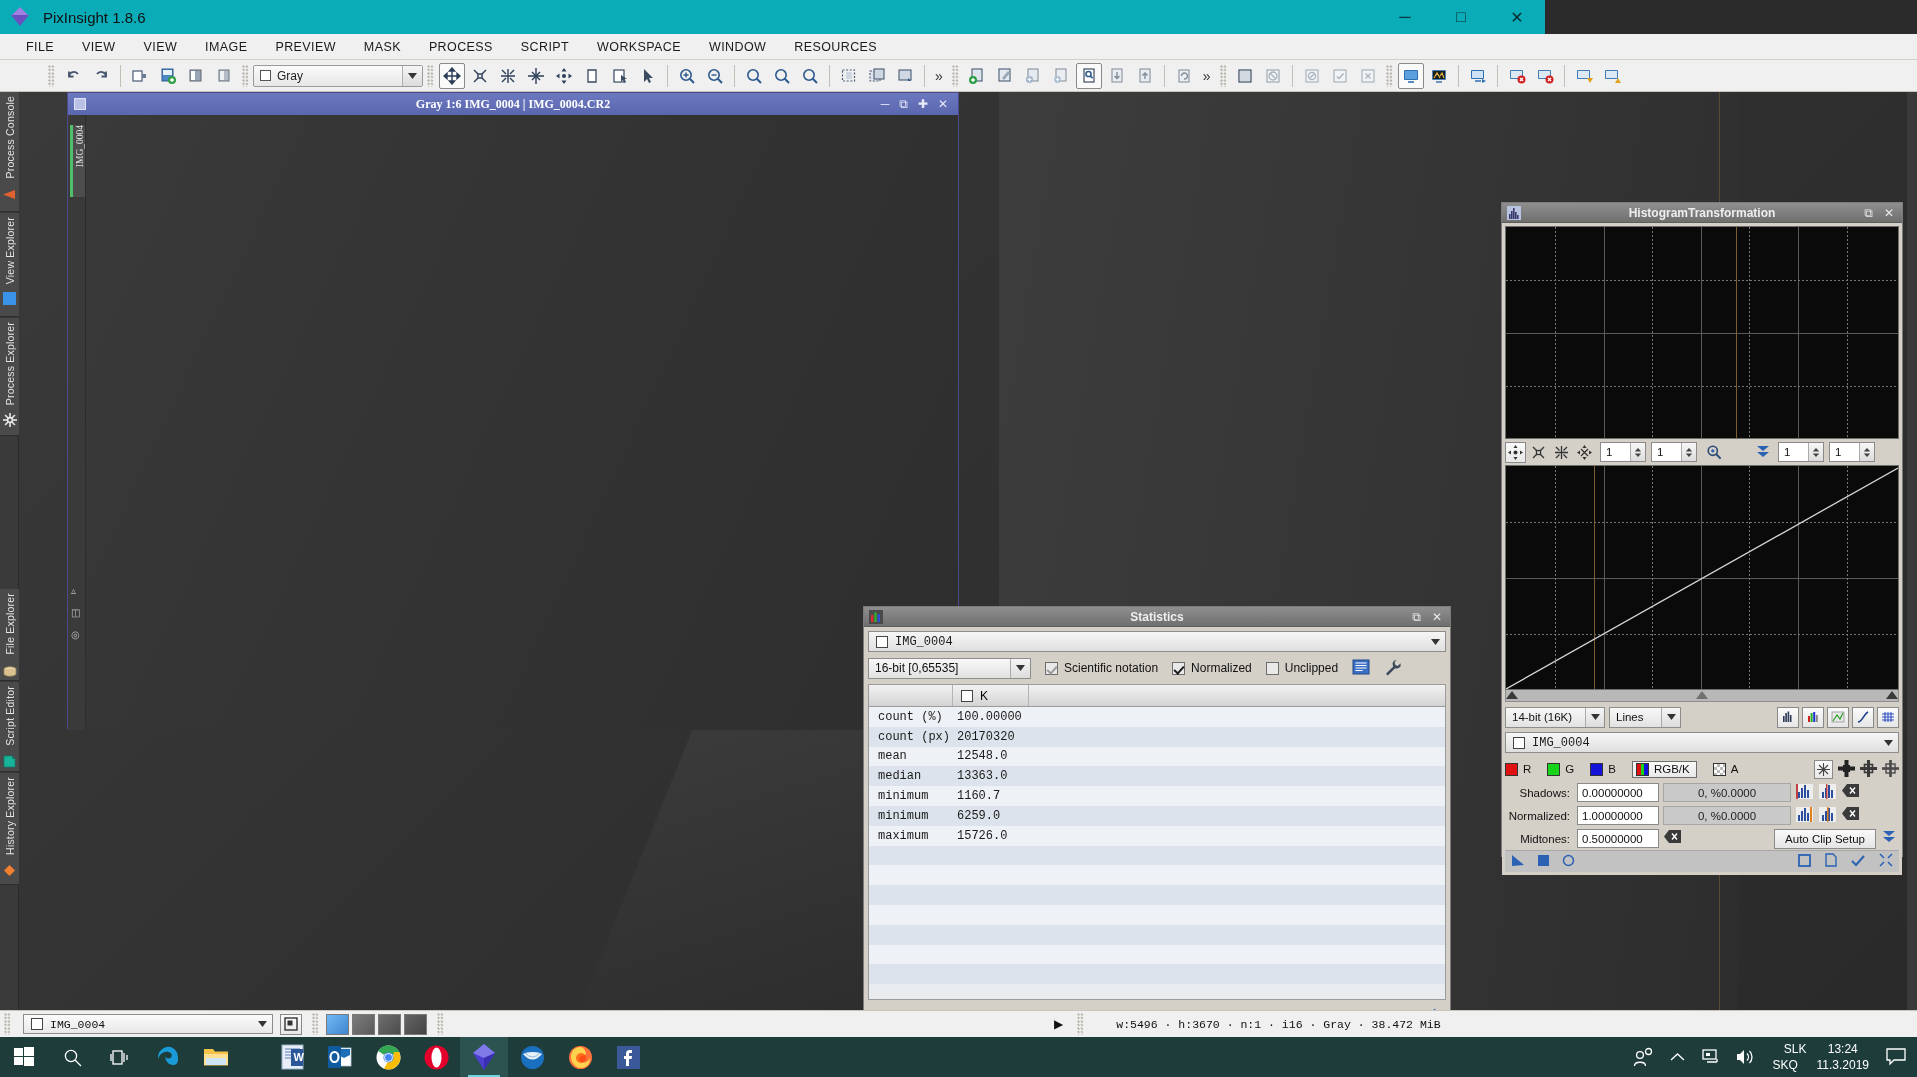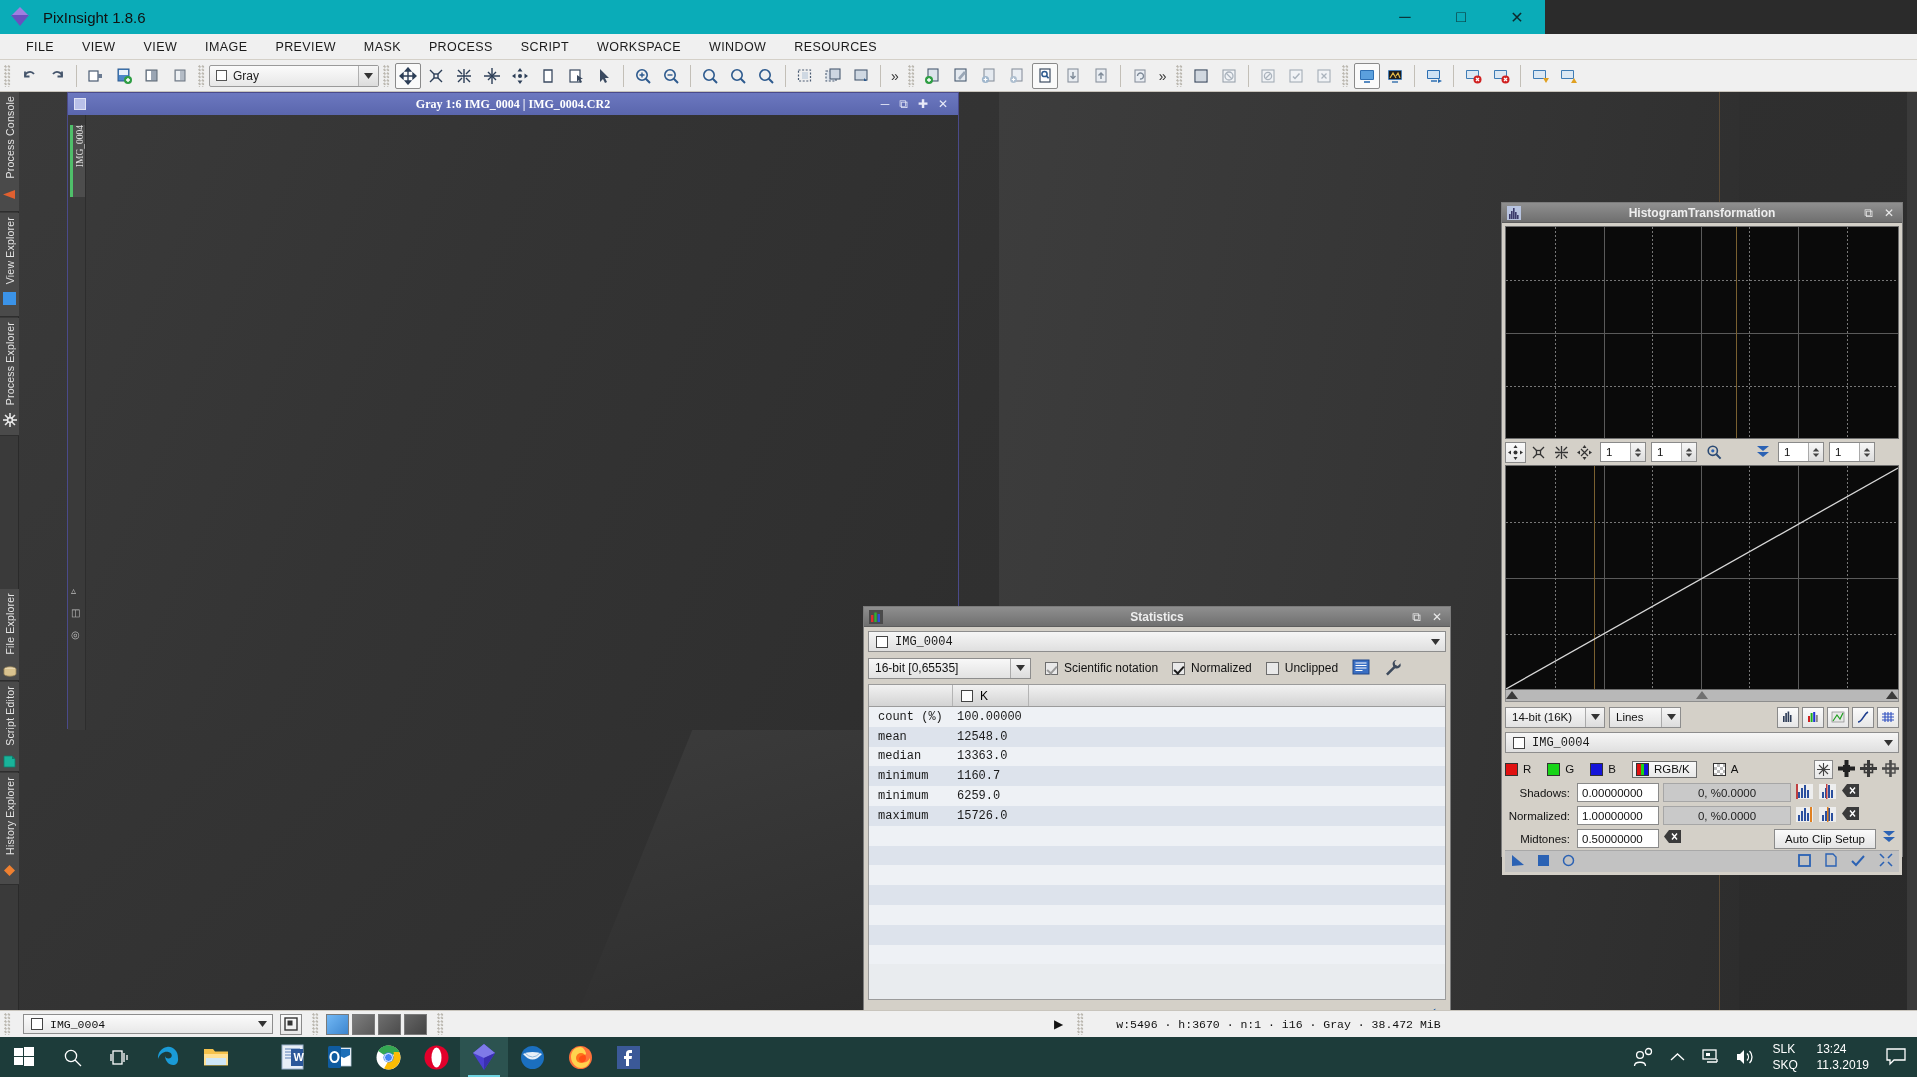--- a/index.html
+++ b/index.html
@@ -44,21 +44,21 @@
     display: flex; align-items: center; padding-left: 12px;
   }
   .menuitem {
     font-size: 12.5px; color: #1a1a1a; padding: 4px 14px; letter-spacing: .4px;
   }
 
   
   .toolbar {
     position: absolute; left: 0; top: 60px; width: 1917px; height: 32px;
     background: #f0f0f0; border-bottom: 1px solid #c8c4bc;
-    display: flex; align-items: center;
+    display: flex; align-items: center; padding-left: 44px;
   }
   .grip {
     width: 7px; height: 22px; margin: 0 4px; flex: none;
     background-image:
       radial-gradient(circle at 1.5px 1.5px, #b9b5ad 1.1px, transparent 1.2px);
     background-size: 3.5px 3.5px;
   }
   .tbtn {
     width: 26px; height: 26px; margin: 0 1px; flex: none;
     display: flex; align-items: center; justify-content: center;
@@ -358,21 +358,21 @@
   .tk-item.running { background: #2c5350; }
   .tk-item.running::after {
     content: ""; position: absolute; bottom: 0; left: 8px; right: 8px; height: 2px; background: #6fd3e0;
   }
   .tray {
     margin-left: auto; display: flex; align-items: center; height: 40px; padding-right: 4px;
   }
   .tray-ic { width: 34px; height: 40px; display: flex; align-items: center; justify-content: center; }
   .clock {
     display: flex; flex-direction: column; justify-content: center;
-    color: #fff; font-size: 12px; line-height: 16px; padding: 0 10px; height: 40px;
+    color: #fff; font-size: 12px; line-height: 16px; padding: 0 10px; height: 40px; align-items: center;
   }
   .clock .l { display: flex; gap: 12px; }
   .clock .lang { width: 32px; }
   .notif { width: 34px; height: 40px; display: flex; align-items: center; justify-content: center; }
 </style>
 </head>
 <body>
 
 <div id="app">
 
@@ -883,20 +883,25 @@
             <div class="st-th c1">
               <div class="box"></div>
               <span>K</span>
             </div>
             <div class="st-th c2"></div>
           </div>
           <div>
             <div class="st-row">
               <div class="st-cell c0">count (%)</div>
               <div class="st-cell c1">100.00000</div>
+              <div class="st-cell c2"></div>
+            </div>
+            <div class="st-row">
+              <div class="st-cell c0">count (px)</div>
+              <div class="st-cell c1">20170320</div>
               <div class="st-cell c2"></div>
             </div>
             <div class="st-row">
               <div class="st-cell c0">mean</div>
               <div class="st-cell c1">12548.0</div>
               <div class="st-cell c2"></div>
             </div>
             <div class="st-row">
               <div class="st-cell c0">median</div>
               <div class="st-cell c1">13363.0</div>

